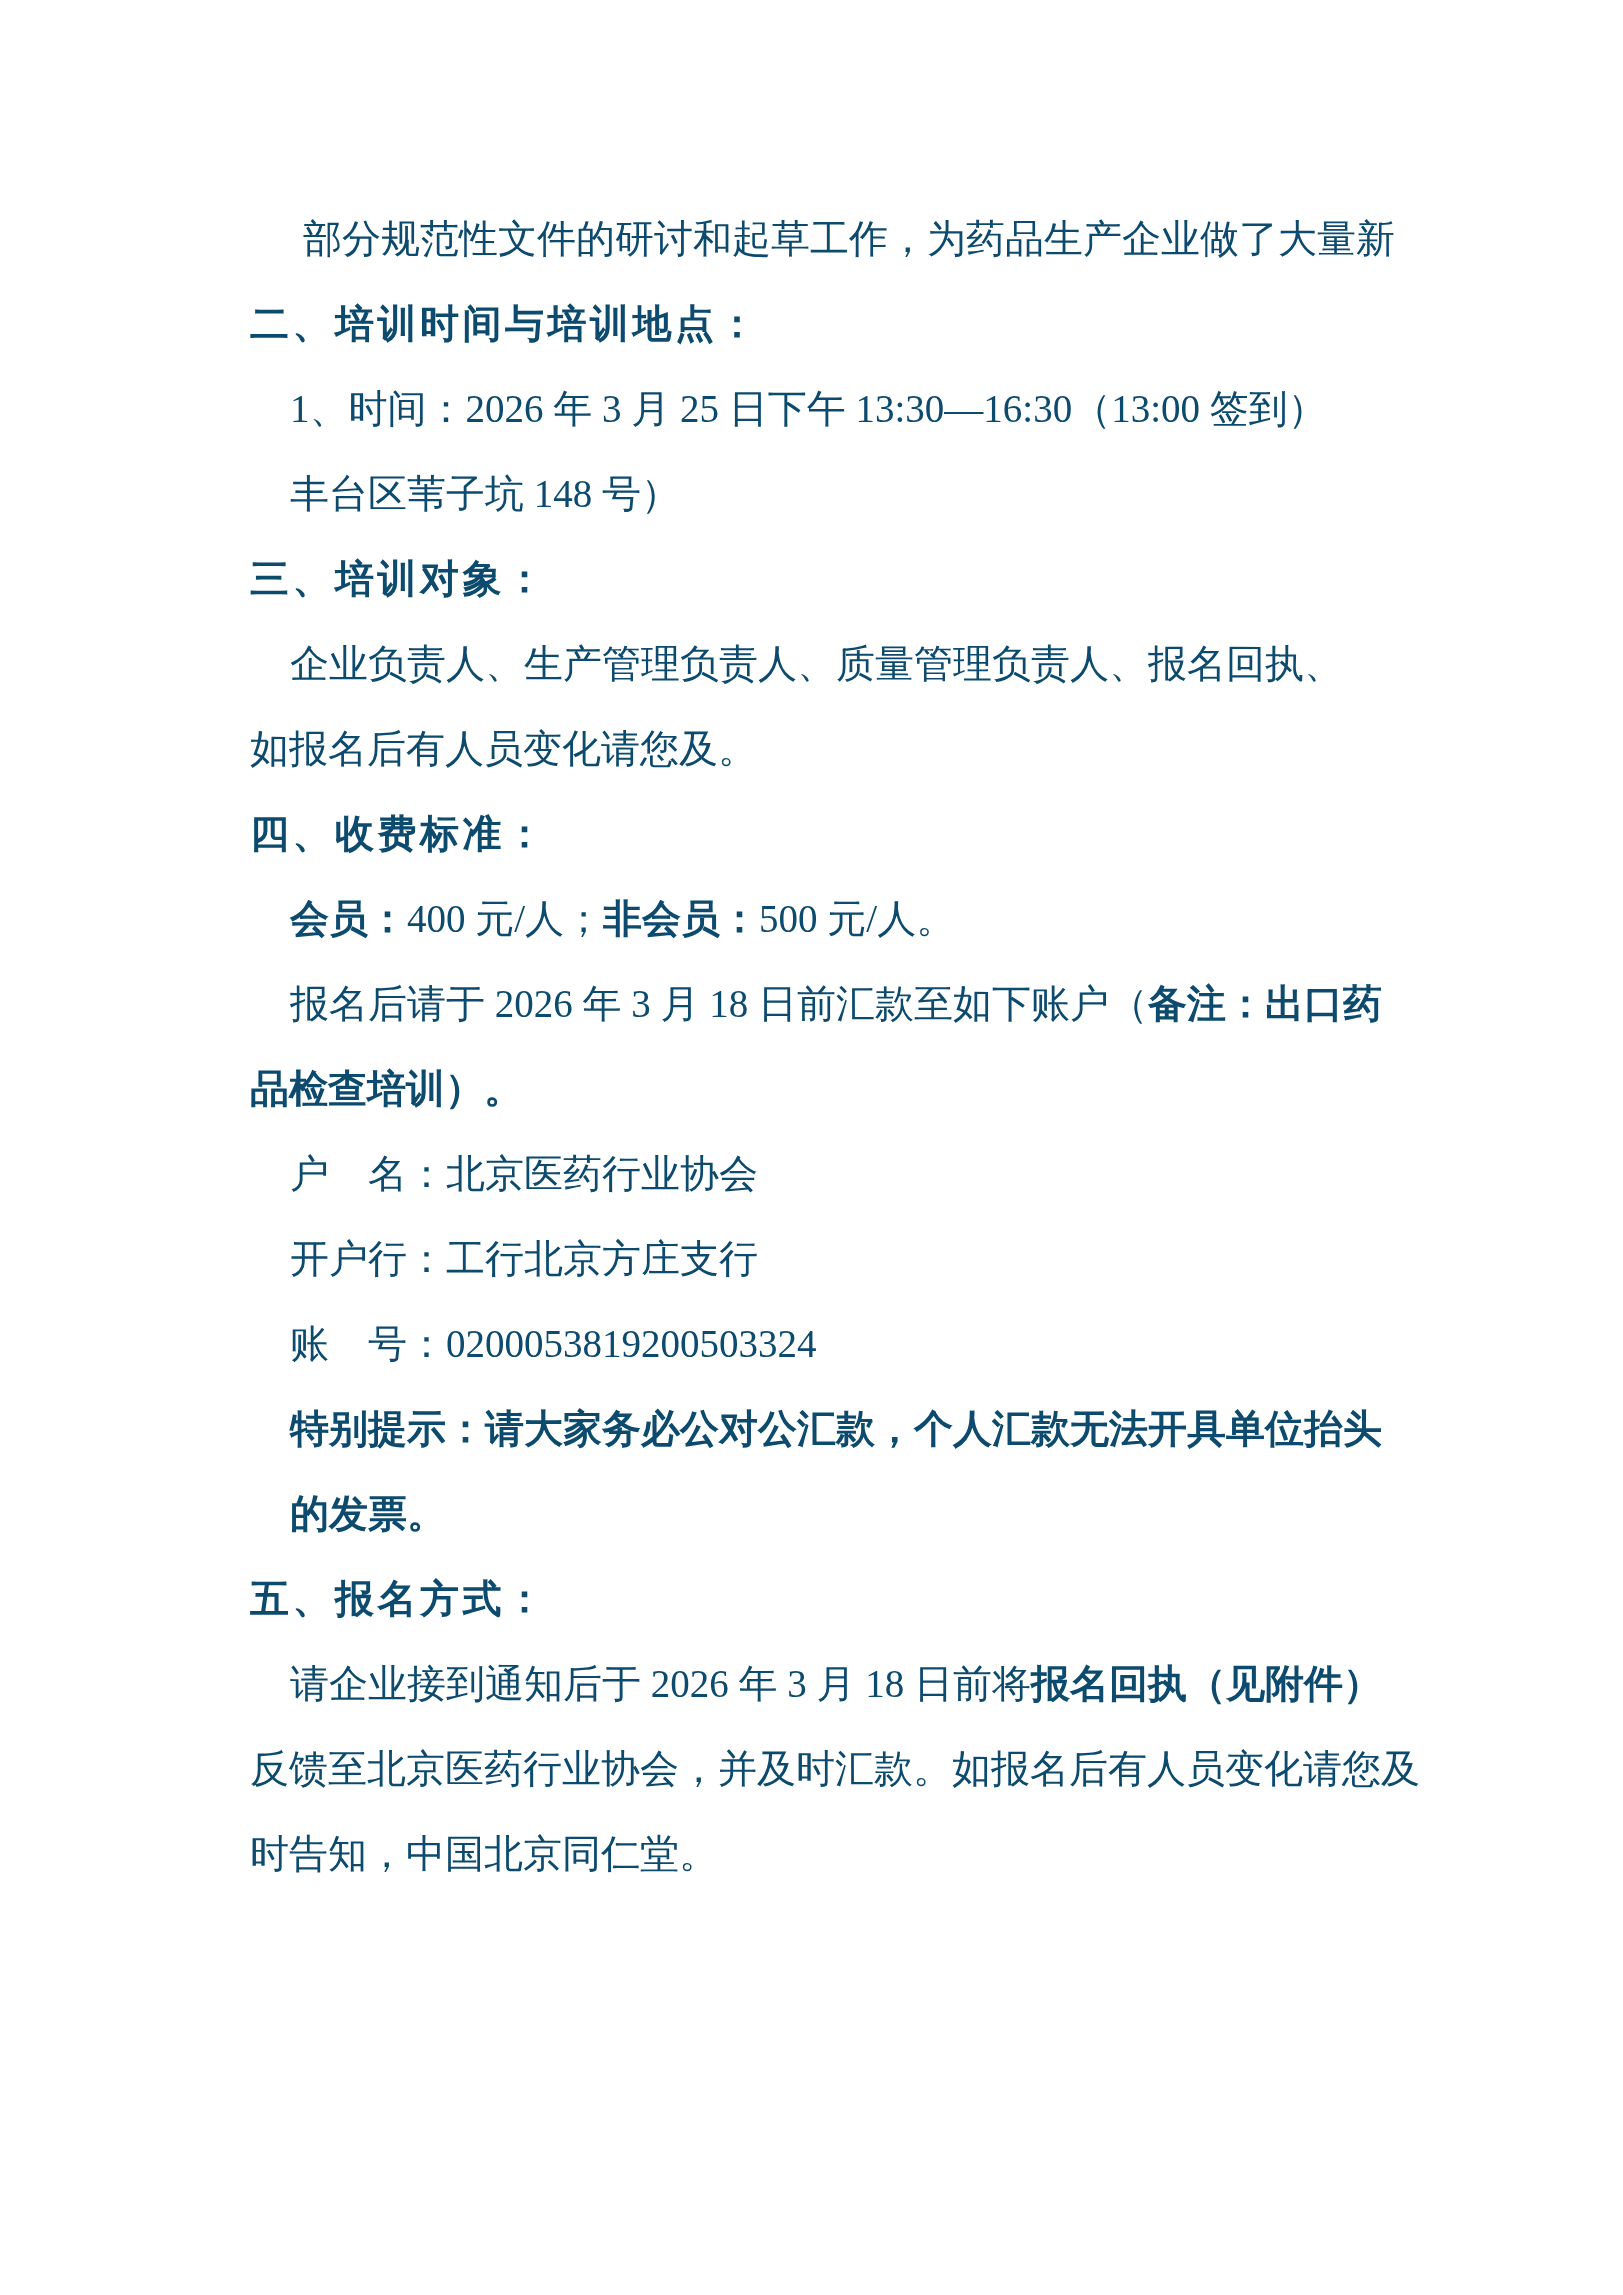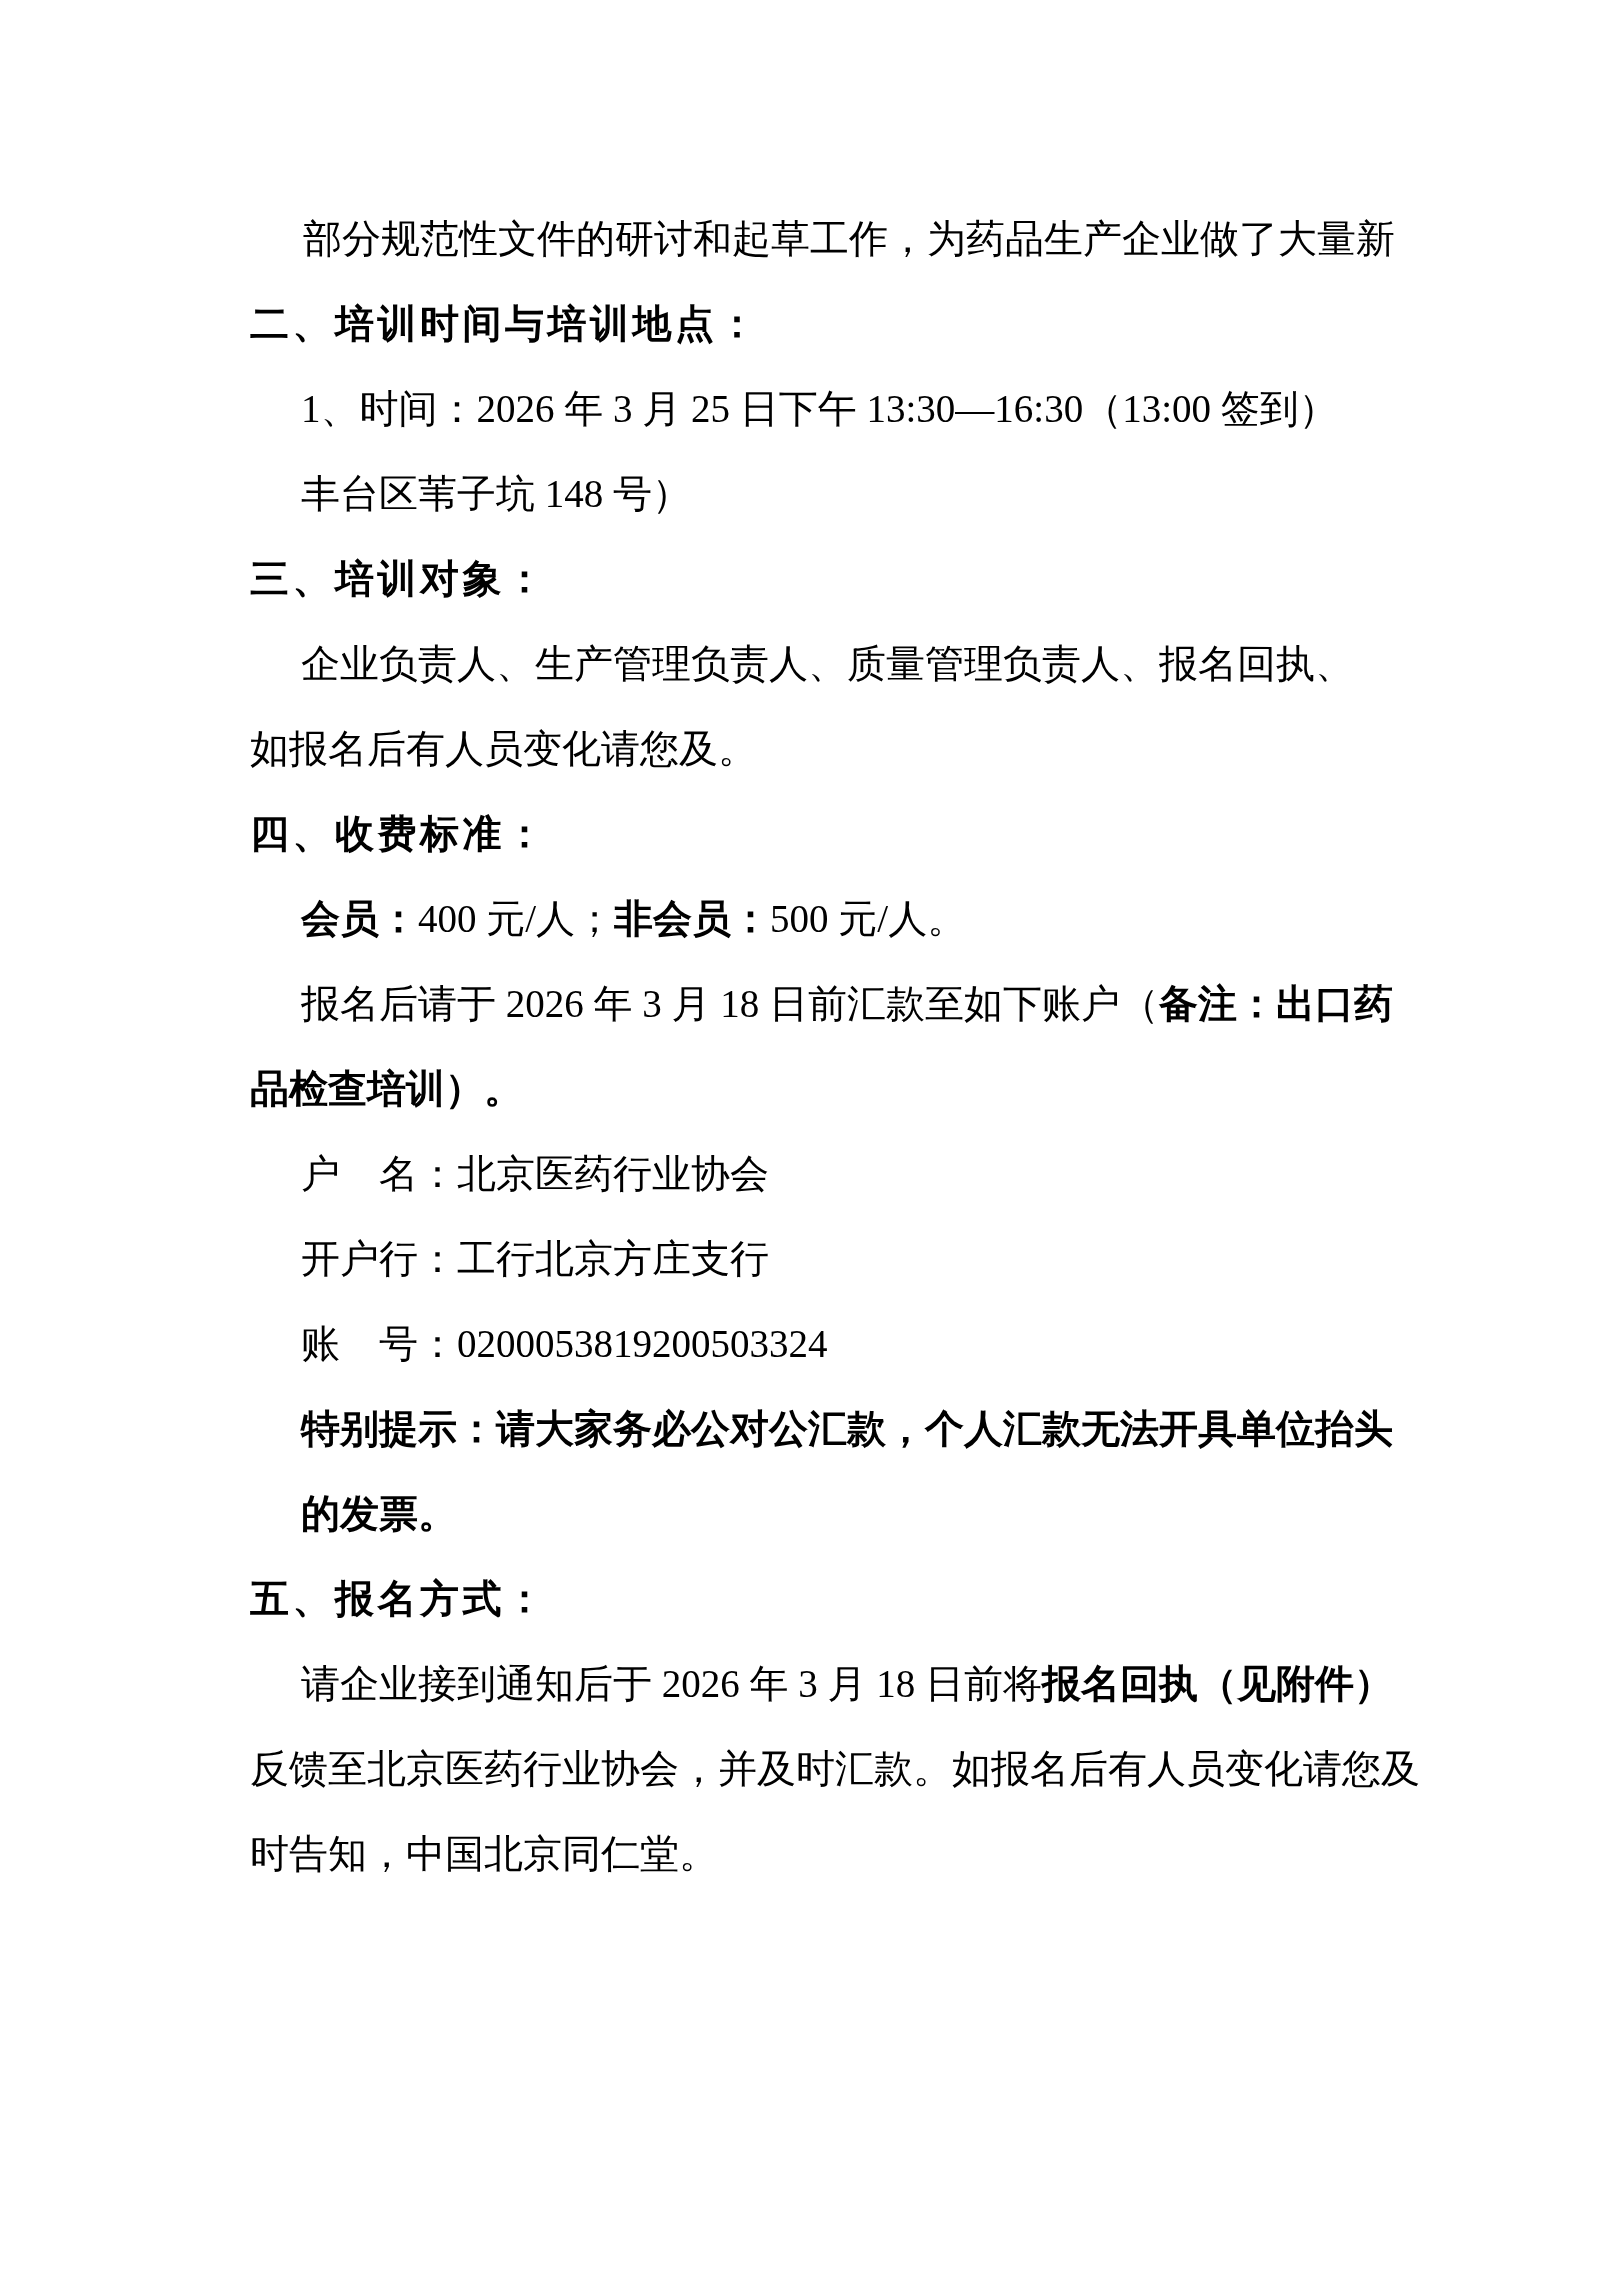--- a/index.html
+++ b/index.html
@@ -25,26 +25,26 @@
     position: absolute;
     left: 250px;
     top: 196px;
     width: 1254px;
   }
   .line {
     font-family: "Liberation Serif", "DejaVu Serif", serif;
     font-size: 39px;
     line-height: 85px;
     height: 85px;
-    color: #000000;
+    color: #0c4a6e;
     white-space: pre;
   }
   .indent-0 { margin-left: 0; }
   .indent-1 { margin-left: 53px; }
-  .indent-2 { margin-left: 51px; }
+  .indent-2 { margin-left: 40px; }
   .run-bold { font-weight: bold; }
   .line-heading .run-bold { letter-spacing: 3.5px; }
 </style>
 </head>
 <body>
 
 <div class="page">
   <div class="doc" id="doc-body">
       <div class="line indent-1"><span class="run-regular">部分规范性文件的研讨和起草工作，为药品生产企业做了大量新</span></div>
       <div class="line indent-0 line-heading"><span class="run-bold">二、培训时间与培训地点：</span></div>

